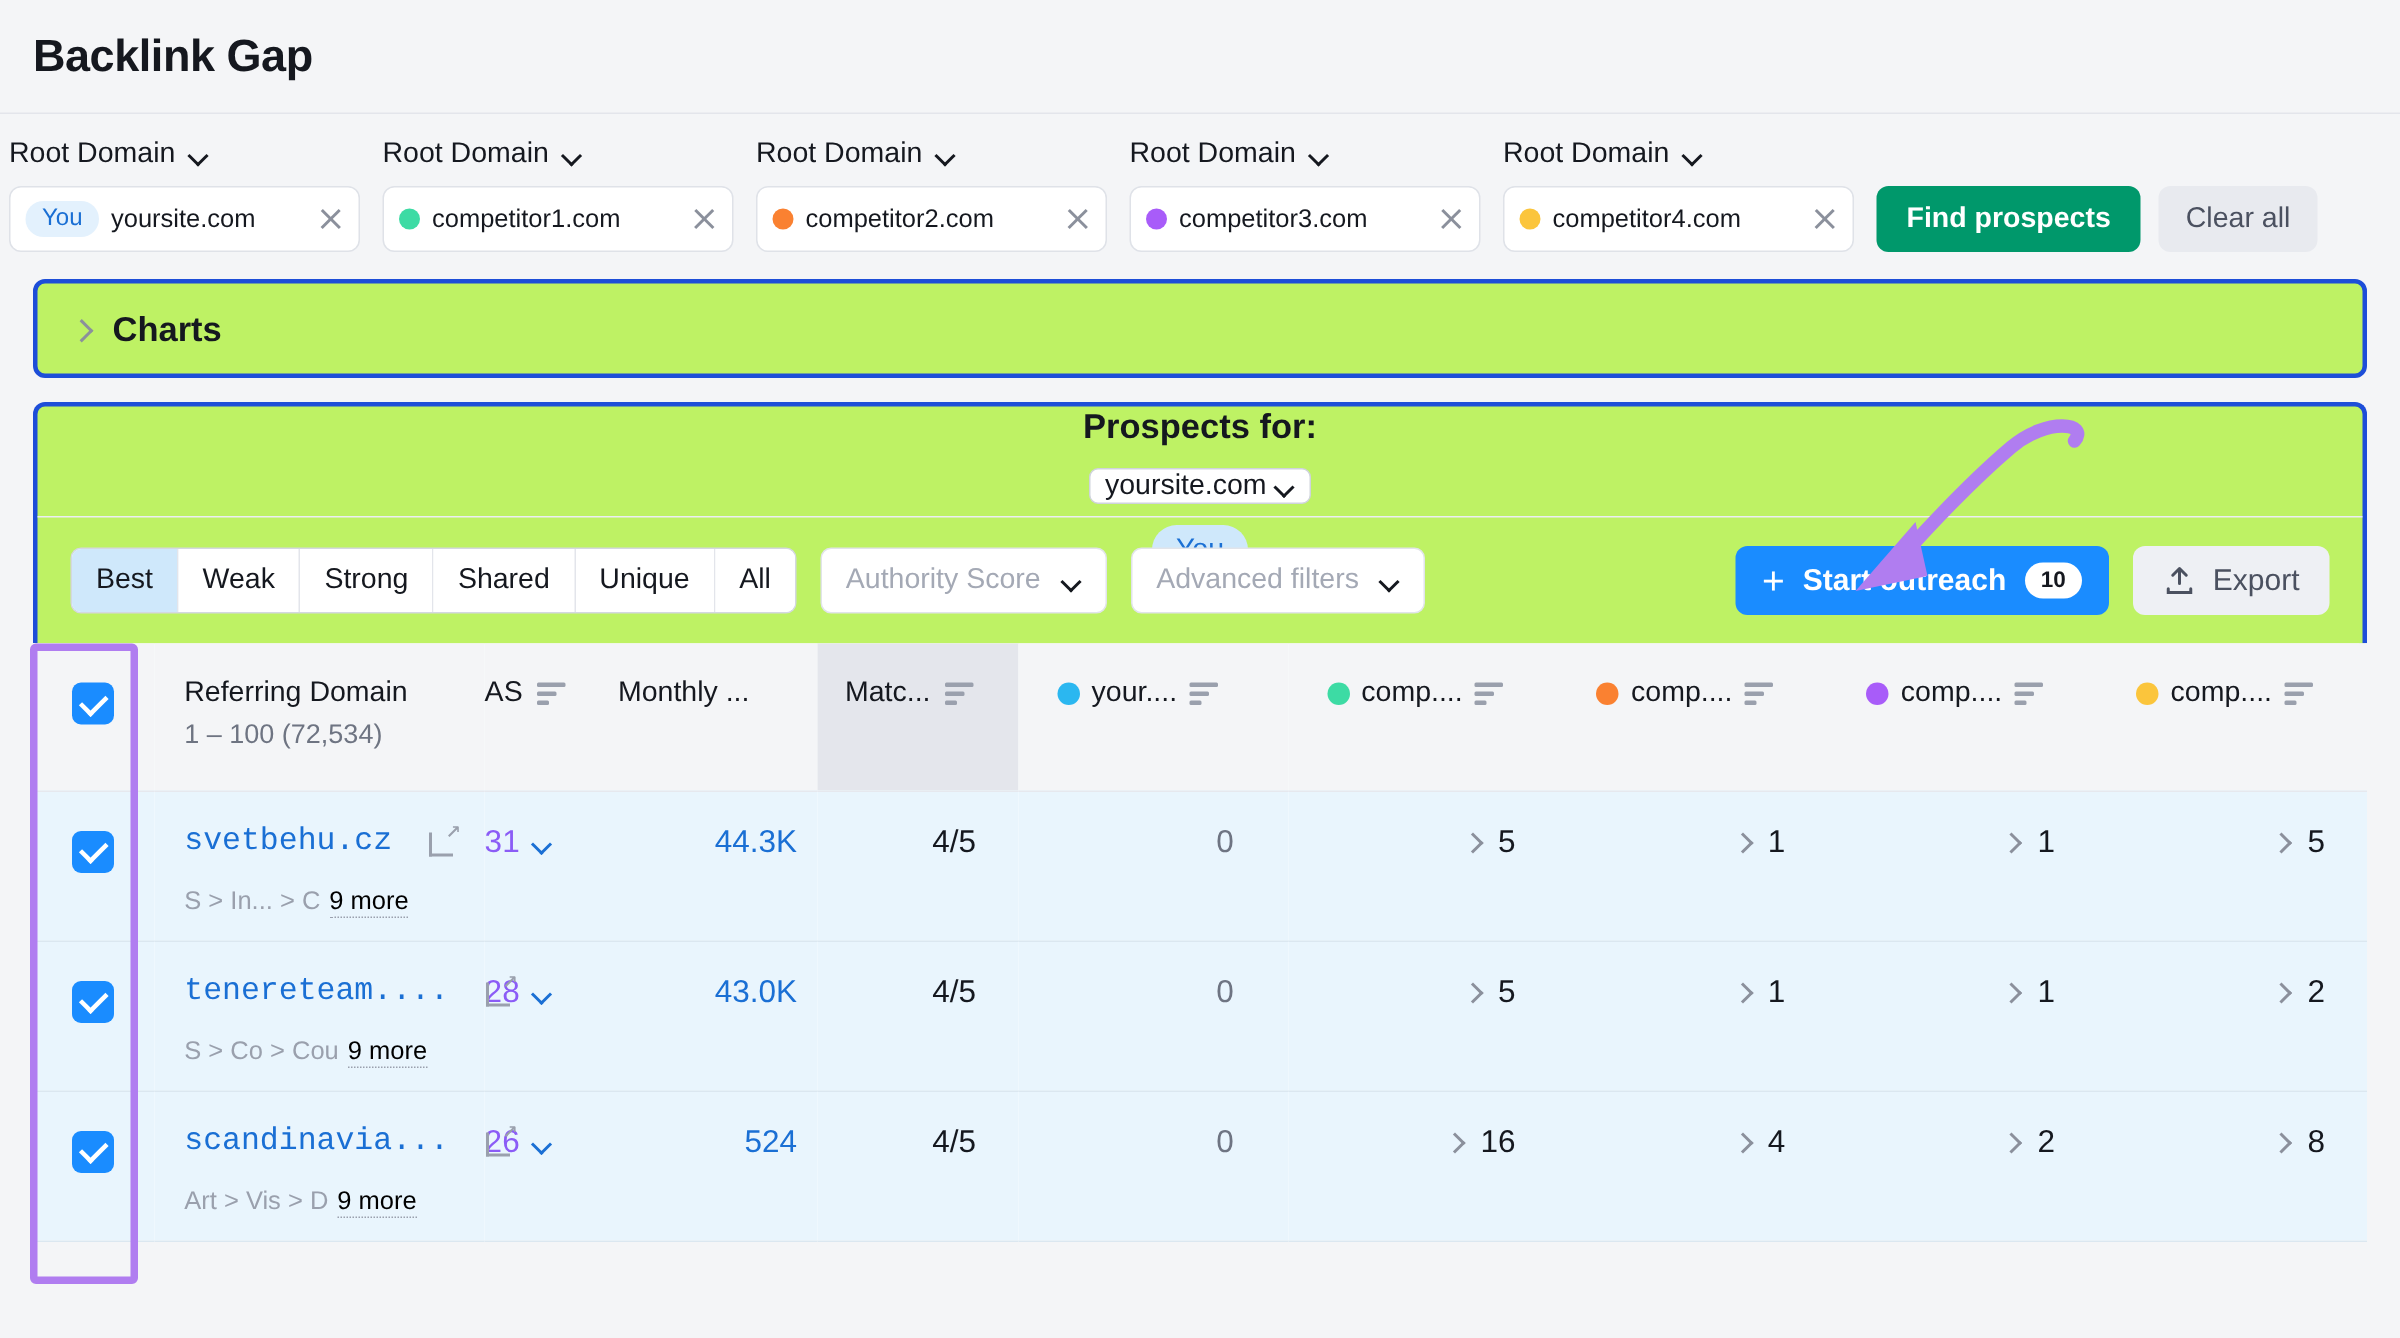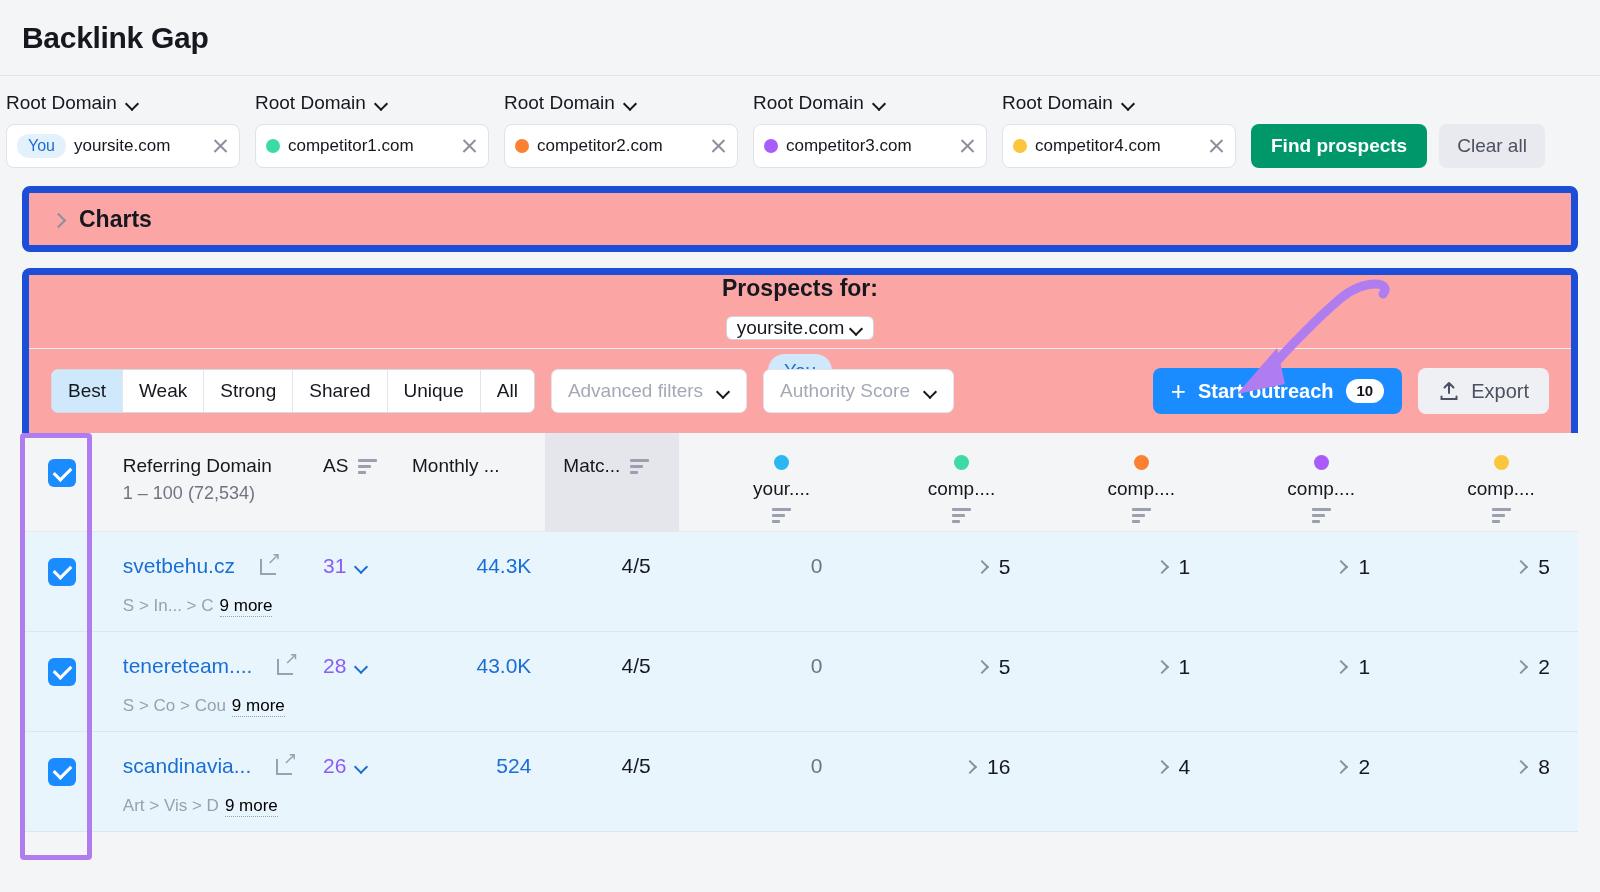--- a/index.html
+++ b/index.html
@@ -62,21 +62,21 @@
     cursor: pointer;
   }
   .btn-clear {
     background: #e8eaef; color: #4b5160; font-size: 19px;
     border: none; border-radius: 8px; height: 44px; padding: 0 18px;
     margin-left: 12px; cursor: pointer;
   }
 
   
   .card {
-    background: #fca5a5; border: 7px solid #1d4ed8; border-radius: 8px;
+    background: #bef264; border: 3px solid #1d4ed8; border-radius: 8px;
     margin: 0 22px;
   }
   .charts-card { height: 66px; display: flex; align-items: center; padding: 0 22px; margin-top: 8px; }
   .chev-right { width: 14px; height: 14px; position: relative; margin-right: 14px; }
   .chev-right::before {
     content: ""; position: absolute; left: 2px; top: 3px;
     width: 9px; height: 9px;
     border-right: 2.2px solid #8b909c; border-top: 2.2px solid #8b909c;
     transform: rotate(45deg);
   }
@@ -170,21 +170,21 @@
     transform: rotate(45deg) translate(-1px,-1px);
   }
 
   tbody tr { background: #e9f5fd; }
   tbody td {
     height: 100px; border-bottom: 1px solid #dbe7f0;
     font-size: 21px; vertical-align: top; padding-top: 22px;
   }
   td.c-check { text-align: center; padding-top: 26px; }
   td.c-domain { padding-left: 20px; }
-  .dom-line { display: flex; align-items: center; gap: 25px; }
+  .dom-line { display: flex; align-items: center; gap: 25px; font-family: Liberation Mono, monospace; }
   .dom-name { color: #1a6fd4; font-size: 21px; cursor: pointer; }
   .ext-ic { width: 19px; height: 19px; position: relative; flex: 0 0 auto; }
   .ext-ic::before {
     content: ""; position: absolute; left: 0; bottom: 0;
     width: 14px; height: 14px;
     border: 2.2px solid #9aa0ad; border-top: none; border-right: none;
   }
   .ext-ic::after {
     content: "↗"; position: absolute; right: -2px; top: -6px;
     font-size: 17px; color: #9aa0ad; line-height: 1;
@@ -201,21 +201,21 @@
   td.c-comp { text-align: right; padding-right: 28px; color: #15181f; }
   .comp-val { display: inline-flex; align-items: center; gap: 12px; }
   .chev-sm { width: 10px; height: 12px; position: relative; display: inline-block; }
   .chev-sm::before {
     content: ""; position: absolute; left: 0; top: 1px;
     width: 8px; height: 8px;
     border-right: 2.2px solid #8b909c; border-top: 2.2px solid #8b909c;
     transform: rotate(45deg);
   }
   td.c-comp.first-col { text-align: right; padding-right: 36px; color: #6e7482; }
-  th.c-comp .th-inner { gap: 8px; flex-direction: column; }
+  th.c-comp .th-inner { gap: 8px; }
   .hdr-dot { width: 15px; height: 15px; border-radius: 50%; }
   .hdr-label { font-size: 19px; }
 
   
   .anno-box {
     position: absolute; border: 5px solid #b07df0; border-radius: 4px;
     pointer-events: none;
   }
   .anno-arrow { position: absolute; pointer-events: none; }
 </style>
@@ -300,25 +300,25 @@
     <div class="seg">
       <div class="seg-item active">Best</div>
       <div class="seg-item">Weak</div>
       <div class="seg-item">Strong</div>
       <div class="seg-item">Shared</div>
       <div class="seg-item">Unique</div>
       <div class="seg-item">All</div>
     </div>
 
     <div class="filter-pill">
+      <span>Authority Score</span>
+      <span class="chev"></span>
+    </div>
+    <div class="filter-pill">
       <span>Advanced filters</span>
-      <span class="chev"></span>
-    </div>
-    <div class="filter-pill">
-      <span>Authority Score</span>
       <span class="chev"></span>
     </div>
 
     <div class="spacer"></div>
 
     <button class="btn-outreach" style="background: rgb(26, 140, 255);">
       <span class="plus">+</span>
       <span>Start outreach</span>
       <span class="badge-count">10</span>
     </button>

